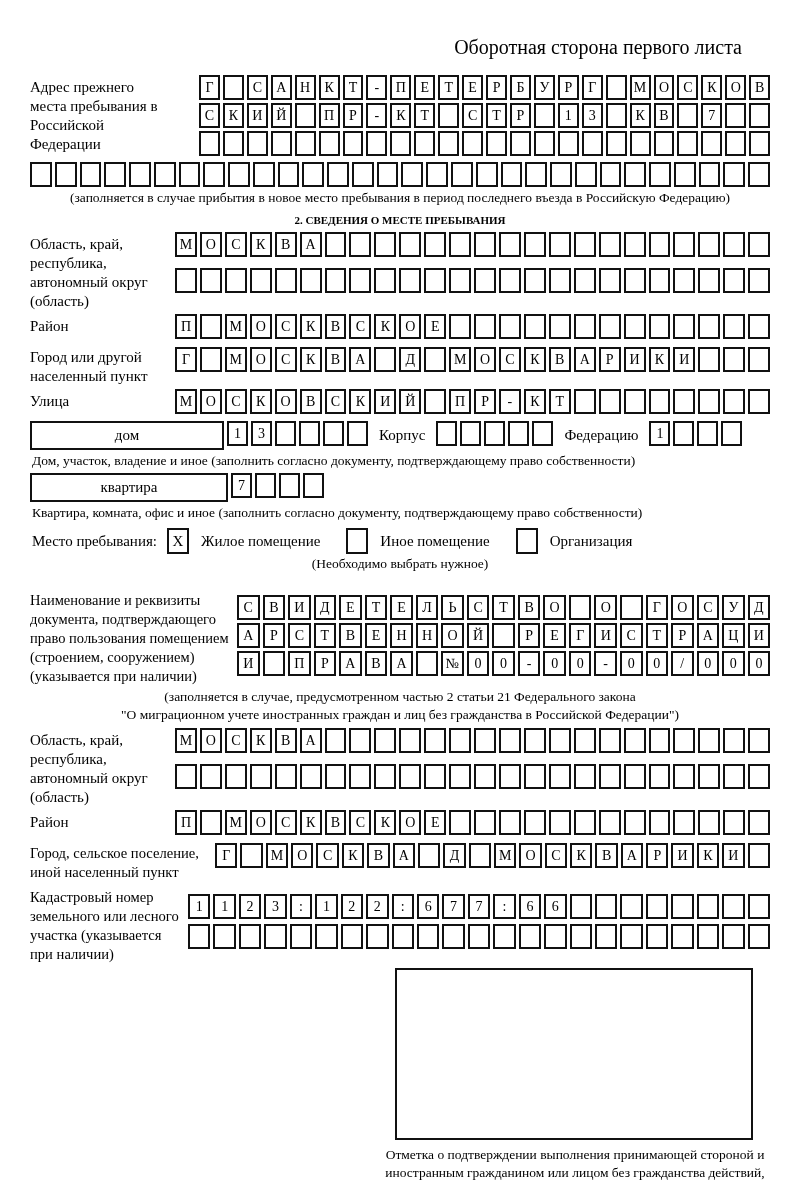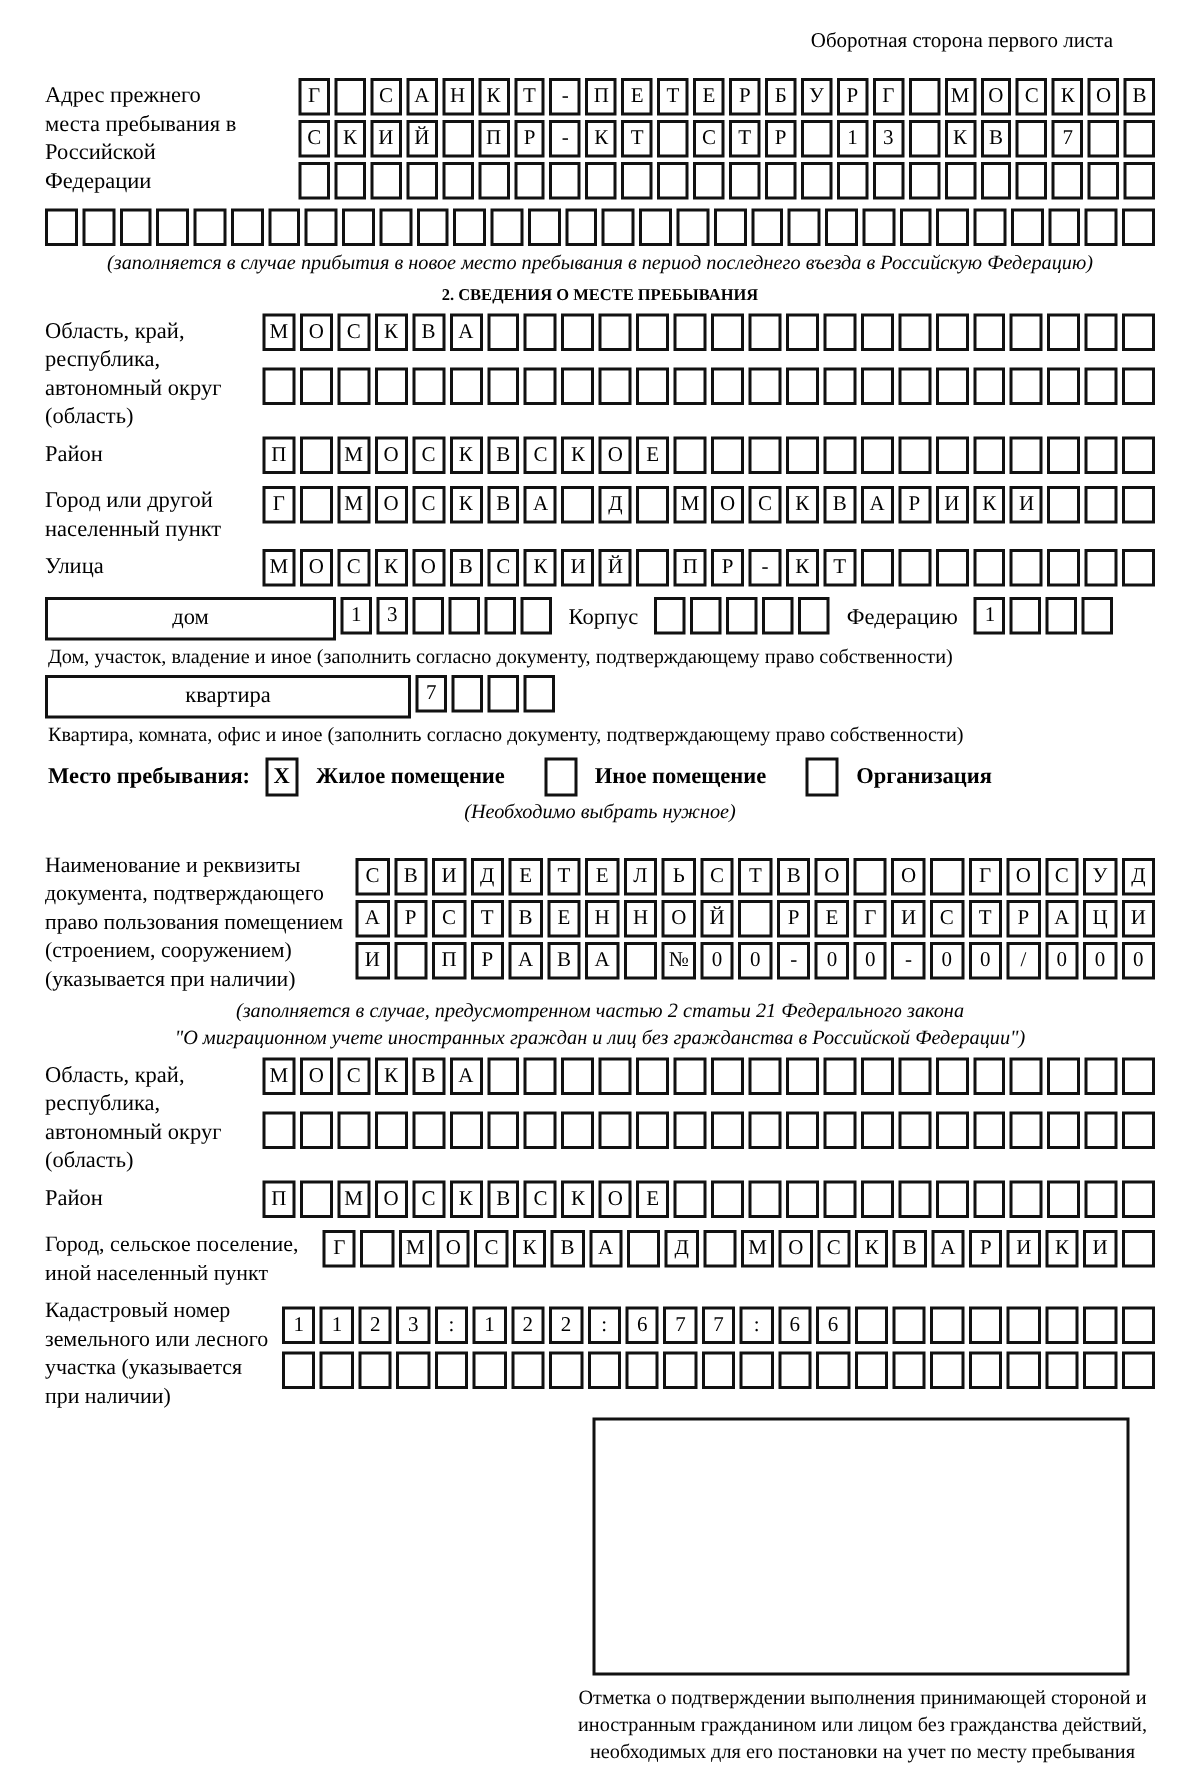--- a/index.html
+++ b/index.html
@@ -1,51 +1,51 @@
 <!DOCTYPE html>
 <html><head>
 <meta charset="utf-8">
 <style>
   html,body{margin:0;padding:0;background:#fff;color:#000;}
   body{width:800px;height:1180px;overflow:hidden;font-family:"Liberation Serif","DejaVu Serif",serif;}
   .page{padding:0 30px;width:740px;}
 
-  .top-title{margin-top:20px;text-align:right;font-size:14px;padding-right:28px;}
+  .top-title{margin-top:36px;text-align:right;font-size:20px;padding-right:28px;}
 
   
   .cells-row{display:flex;gap:3px;height:25px;margin-bottom:3px;}
   .cell{flex:1 1 0;border:2px solid #111;display:flex;align-items:center;justify-content:center;
         font-size:14px;line-height:1;background:#fff;box-sizing:border-box;}
   .fixedcells .cell{flex:0 0 auto;width:21px;}
 
   
   .field{display:flex;align-items:flex-start;margin-bottom:3px;}
   .flabel{flex:0 0 145px;font-size:15px;line-height:19px;padding-top:3px;box-sizing:border-box;padding-right:4px;}
   .fcells{flex:1 1 auto;min-width:0;}
   .field.doc .flabel{flex-basis:207px;font-size:14.5px;}
   .field.city2 .flabel{flex-basis:185px;font-size:14.6px;}
   .field.cad .flabel{flex-basis:158px;font-size:14.6px;}
   .field.cad .fcells{padding-top:9px;}
   .gap-between{margin-top:11px;}
   .gap-small{margin-top:5px;}
 
-  .note{font-size:13.5px;text-align:center;margin:1px 0 2px 0;font-style:italic;}
+  .note{font-size:13.5px;text-align:center;margin:1px 0 2px 0;}
   .note-left{font-size:13.5px;margin:0 0 4px 2px;}
   .sec-title{font-weight:bold;font-size:11px;text-align:center;margin:8px 0 6px 0;}
 
   
   .boxrow{display:flex;gap:3px;align-items:stretch;height:29px;margin:4px 0 3px 0;}
   .wide-box{border:2px solid #111;display:flex;align-items:center;justify-content:center;
             font-size:15px;box-sizing:border-box;}
   .house-box{width:194px;flex:0 0 auto;}
-  .apt-box{width:244px;flex:0 0 auto;}
+  .apt-box{width:198px;flex:0 0 auto;}
   .inline-lbl{display:flex;align-items:center;font-size:15px;padding:0 8px;flex:0 0 auto;}
 
   
-  .stay-row{display:flex;align-items:center;font-size:15px;margin:7px 0 2px 2px;font-weight:bold;}
+  .stay-row{display:flex;align-items:center;font-size:15px;margin:7px 0 2px 2px;}
   .stay-row .lead{margin-right:10px;}
   .optgroup{display:flex;align-items:center;margin-right:26px;}
   .checkbox{width:22px;height:26px;border:2px solid #111;display:flex;align-items:center;
             justify-content:center;font-size:15px;margin-right:12px;box-sizing:border-box;}
 
   
   .stamp-box{width:358px;height:172px;border:2px solid #111;margin:4px 0 6px 365px;box-sizing:border-box;}
   .stamp-caption{width:430px;margin-left:330px;text-align:center;font-size:13.5px;line-height:18px;}
 </style>
 </head>

